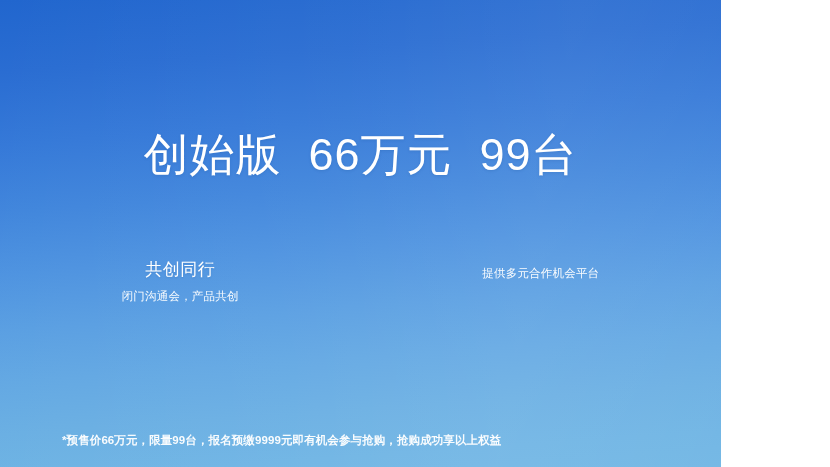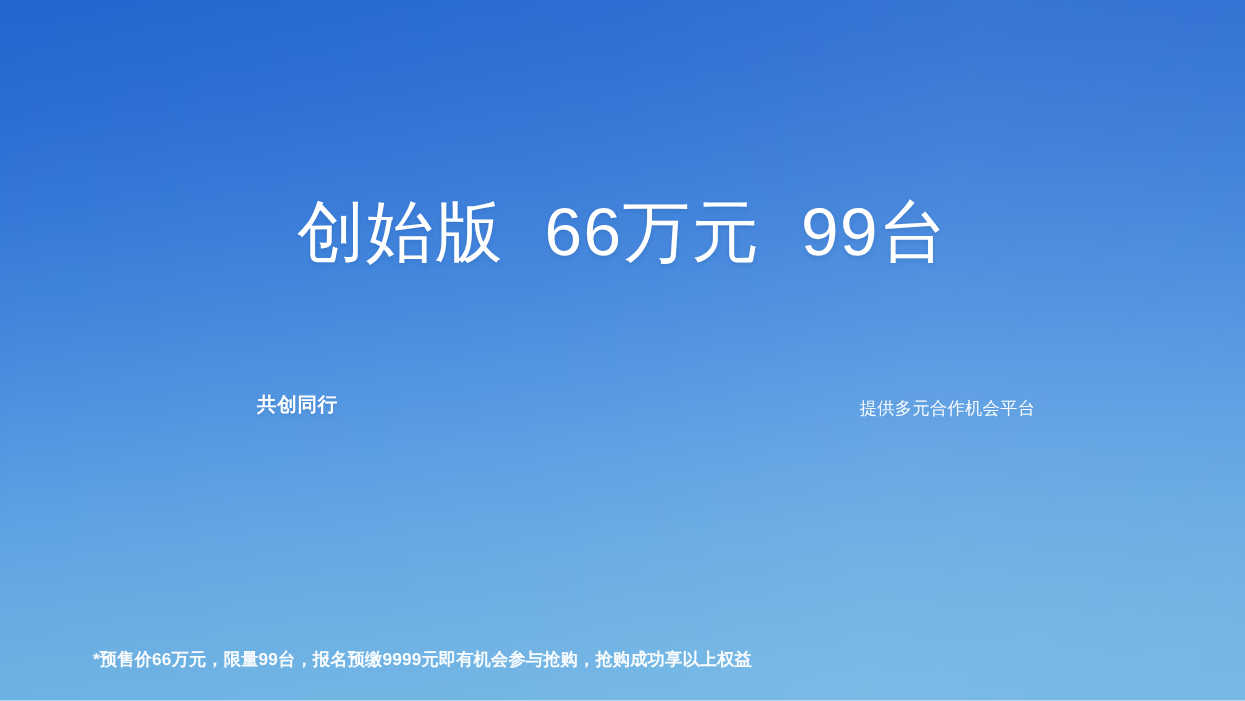--- a/index.html
+++ b/index.html
@@ -8,21 +8,21 @@
   }
   body {
     width: 830px;
     height: 467px;
     overflow: hidden;
     font-family: "Liberation Sans", "DejaVu Sans", sans-serif;
   }
 
   #slide {
     position: relative;
-    width: 830px;
+    width: 721px;
     height: 467px;
     background:
       linear-gradient(176deg,
         #2166ce 0%,
         #2a6dd2 14%,
         #3579d8 28%,
         #4186dc 41%,
         #4e93e0 53%,
         #5a9fe2 64%,
         #63a8e3 74%,
@@ -74,23 +74,23 @@
     justify-content: space-between;
     align-items: flex-start;
   }
   .benefit {
     flex: 1 1 0;
     text-align: center;
     padding: 0 6px;
   }
   .benefit-title {
     color: #ffffff;
-    font-size: 13px;
+    font-size: 17px;
     line-height: 23px;
-    font-weight: 700;
+    font-weight: 400;
     letter-spacing: 0.5px;
     text-shadow: 0 1px 2px rgba(20,70,140,0.18);
   }
   .benefit-desc {
     margin-top: 7px;
     color: #ffffff;
     font-size: 11.5px;
     line-height: 16px;
     font-weight: 400;
     letter-spacing: 0.2px;
@@ -117,20 +117,21 @@
 <div id="slide">
 
   <div class="layer">
 
     <div id="headline">创始版  66万元  99台</div>
 
     <div id="benefits">
 
       <div class="benefit">
         <div class="benefit-title">共创同行</div>
+        <div class="benefit-desc">闭门沟通会，产品共创</div>
       </div>
 
       <div class="benefit">
       </div>
 
       <div class="benefit">
         <div class="benefit-desc">提供多元合作机会平台</div>
       </div>
 
     </div>

